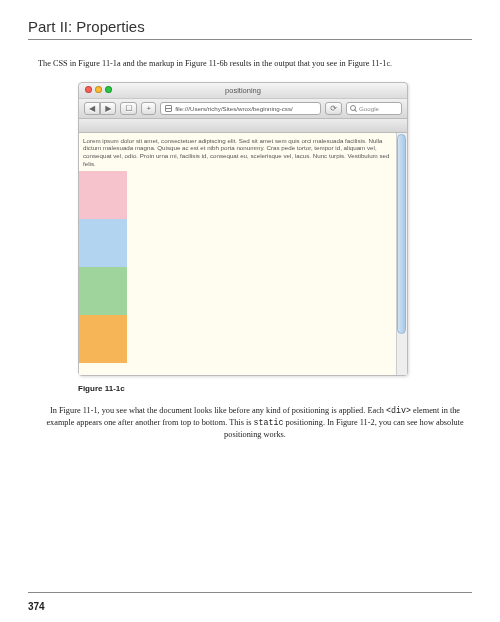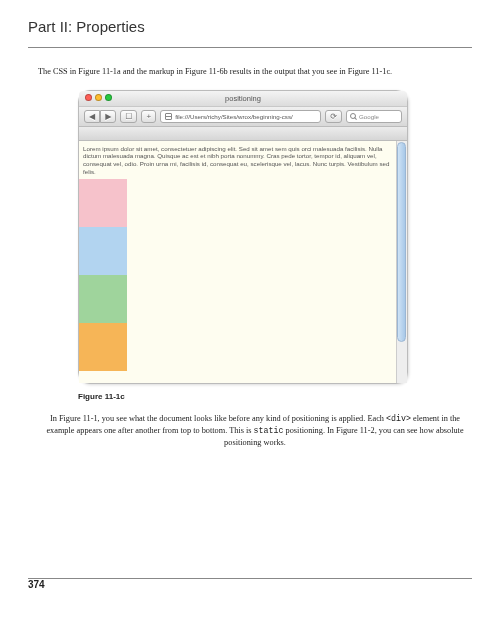--- a/index.html
+++ b/index.html
@@ -14,36 +14,36 @@
     overflow: hidden;
   }
   .page {
     padding: 18px 28px 0 28px;
   }
   .part-title {
     font-family: Arial, Helvetica, sans-serif;
     font-size: 15px;
     font-weight: 400;
     color: #333;
-    padding-bottom: 12px;
+    padding-bottom: 4px;
     border-bottom: 1px solid #888;
     margin-bottom: 18px;
   }
   .intro {
     font-size: 8.3px;
     line-height: 1.4;
     margin: 0 0 12px 10px;
   }
   .figure-wrap {
     margin: 0 0 8px 50px;
   }
   .browser {
     width: 330px;
     border: 1px solid #bbb;
-    border-radius: 12px;
+    border-radius: 4px;
     background: #e8e8e8;
     box-shadow: 1px 1px 3px rgba(0,0,0,0.15);
   }
   .titlebar {
     height: 16px;
     background: linear-gradient(#f4f4f4,#dcdcdc);
     border-bottom: 1px solid #c8c8c8;
     border-radius: 4px 4px 0 0;
     position: relative;
     text-align: center;
@@ -210,24 +210,24 @@
     margin: 12px 0 0 10px;
     text-align: center;
   }
   .body-text code {
     font-family: 'Courier New', monospace;
     font-size: 8.3px;
   }
   .footer {
     position: absolute;
     left: 28px;
-    bottom: 32px;
+    bottom: 10px;
     right: 28px;
     border-top: 1px solid #888;
-    padding-top: 0;
+    padding-top: 8px;
     font-family: Arial, Helvetica, sans-serif;
     font-weight: bold;
     font-size: 10px;
   }
 </style>
 </head>
 <body>
 
 <div class="page">
   <div class="part-title">Part II: Properties</div>

